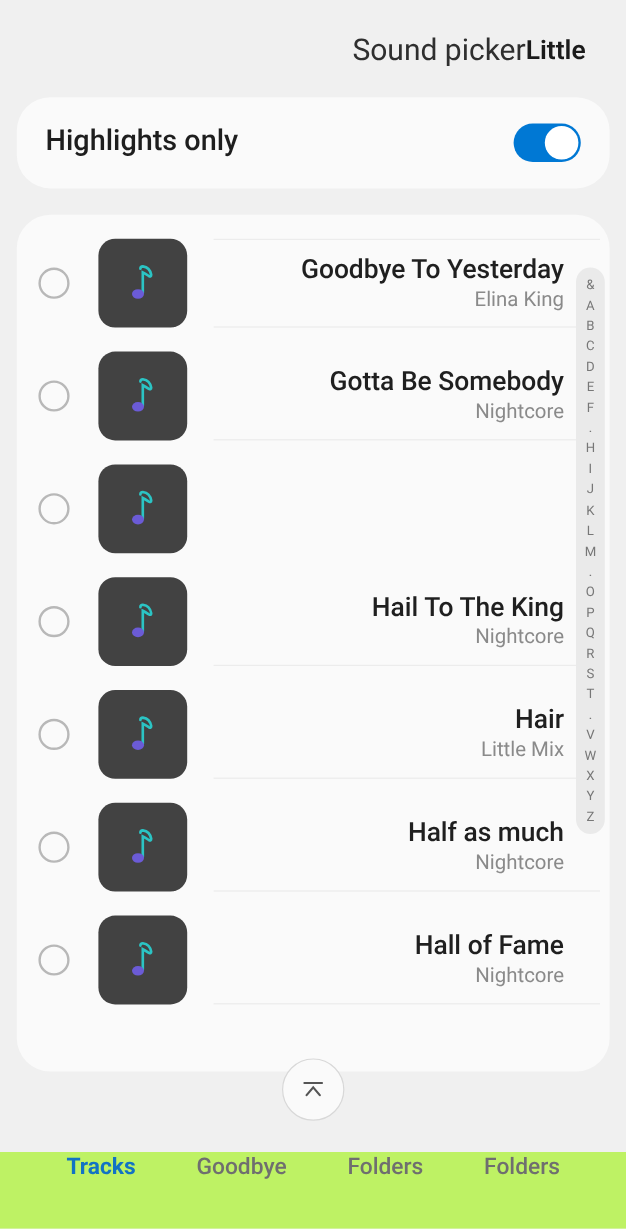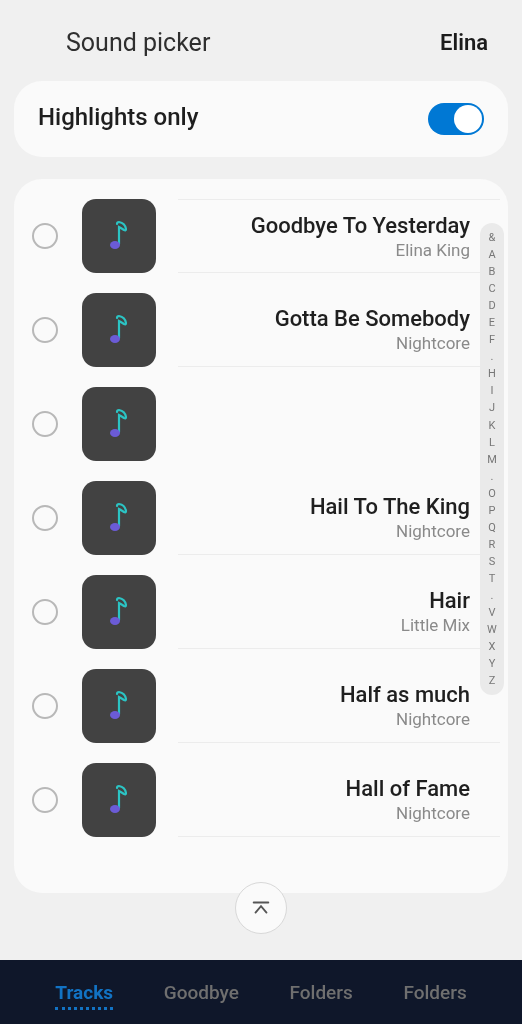--- a/index.html
+++ b/index.html
@@ -6,24 +6,23 @@
   body {
     font-family: -apple-system, BlinkMacSystemFont, "Segoe UI", Roboto, Arial, sans-serif;
     background: #f0f0f0;
     width: 522px;
     height: 1024px;
     overflow: hidden;
     position: relative;
   }
   .header {
     display: flex;
-    justify-content: space-between;
-    align-items: center;
-    padding: 28px 34px 24px 23px;
-    margin-left: 43px;
+    justify-content: flex-end;
+    align-items: center;
+    padding: 28px 34px 24px 46px;
   }
   .header-title {
     font-size: 25px;
     color: #2f2f2f;
     font-weight: 400;
   }
   .header-search {
     font-size: 22px;
     color: #1b1b1b;
     font-weight: 600;
@@ -158,22 +157,21 @@
     z-index: 5;
   }
   .bottom-tabs {
     position: absolute;
     bottom: 0;
     left: 0;
     right: 0;
     height: 64px;
     display: flex;
     justify-content: space-around;
-    align-items: center;
-    background: #0f172a;
+    background: #bef264;
     padding: 0 30px;
   }
   .tab {
     font-size: 19px;
     color: #6f6f6f;
     font-weight: 500;
     position: relative;
   }
   .tab.active {
     color: #1273c4;
@@ -187,21 +185,21 @@
     bottom: -6px;
     border-bottom: 3px dotted #1273c4;
   }
   .note-icon { width: 28px; height: 32px; }
 </style>
 </head>
 <body>
 
 <div class="header">
   <div class="header-title">Sound picker</div>
-  <div class="header-search">Elina</div>
+  <div class="header-search">Little</div>
 </div>
 
 <div class="card highlights-card">
   <div class="highlights-text">
     <div class="highlights-title">Highlights only</div>
   </div>
   <div class="toggle">
     <div class="toggle-knob"></div>
   </div>
 </div>

